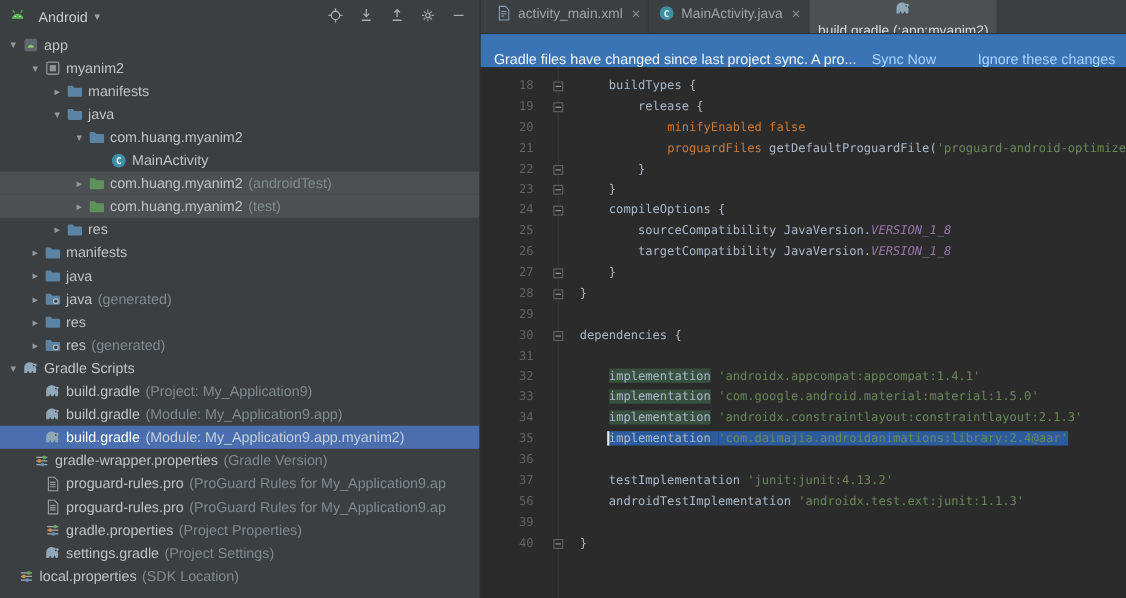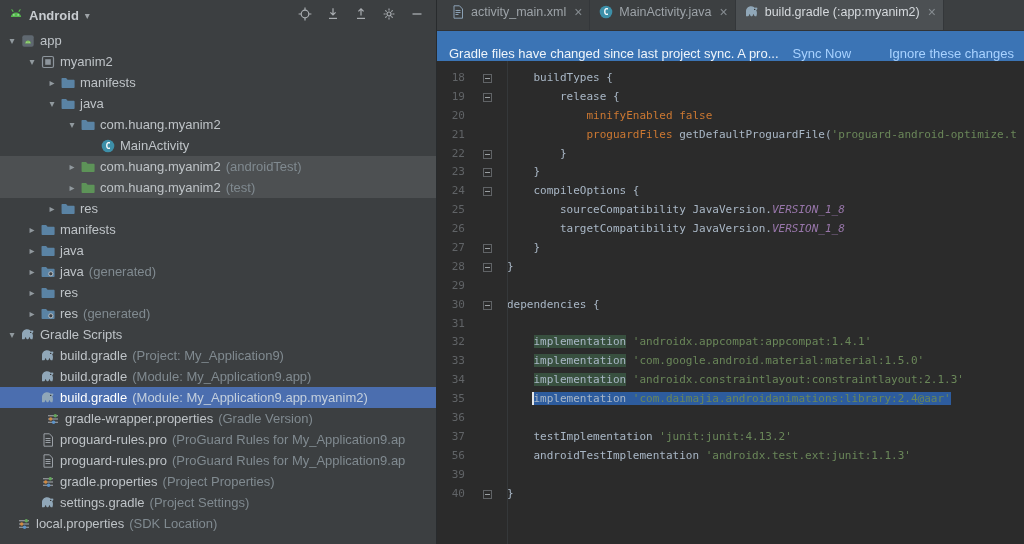--- a/index.html
+++ b/index.html
@@ -15,21 +15,21 @@
   
   .project-panel {
     width:437px; flex:none; background:#3c3f41; color:#bbbbbb;
     display:flex; flex-direction:column; border-right:1px solid #282b2d;
     overflow:hidden;
   }
   .panel-header {
     height:30px; flex:none; display:flex; align-items:center;
     padding:0 8px 0 8px; gap:5px; font-size:13px; color:#c8ccd0;
   }
-  .panel-header .title { margin-left:0;font-weight:bold; }
+  .panel-header .title { margin-left:6px; }
   .panel-header .dd-caret { color:#9ea3a7; font-size:10px; margin-left:1px; }
   .panel-header .spacer { flex:1; }
   .tool-btn {
     width:22px; height:22px; display:flex; align-items:center; justify-content:center;
     border-radius:3px;
   }
   .tree { flex:1; font-size:13px; overflow:hidden; }
   .tree-row {
     height:21px; display:flex; align-items:center; white-space:nowrap; overflow:hidden;
   }
@@ -47,38 +47,38 @@
 
   .tab-bar {
     height:31px; flex:none; background:#3c3f41; display:flex; align-items:stretch;
     border-bottom:1px solid #313335; padding-left:5px; overflow:hidden;
   }
   .tab {
     display:flex; align-items:center; gap:5px; padding:0 7px 6px 8px;
     font-size:12.5px; color:#9da3a8; border-right:1px solid #34373a;
   }
   .tab .icon { width:16px; height:16px; display:inline-flex; }
-  .tab.active { background:#4c5053; color:#d6dade; }
+  .tab.active { background:#4c5053; color:#d6dade;flex-direction:column; }
   .tab .close { color:#868c91; font-size:14px; margin-left:3px; line-height:1; }
 
   .banner {
     height:30px; flex:none; background:#3b74b5; display:flex; align-items:flex-end;
     padding:0 10px 0 12px; font-size:13px; color:#eef4fa; overflow:hidden; white-space:nowrap;
   }
   .banner .msg { margin-right:14px; }
   .banner .link { color:#a8d2ff; cursor:pointer; }
   .banner .spacer { flex:1; }
 
   .code-area {
     flex:1; position:relative; overflow:hidden;
     font-family:"DejaVu Sans Mono","Liberation Mono",monospace;
     font-size:11px; line-height:18.9px; color:#a9b7c6; padding-top:8px;
   }
   .gutter-line { position:absolute; left:70px; top:0; bottom:0; width:1px; background:#35383a; }
-  .code-line { display:flex; height:18.9px; white-space:pre; }
+  .code-line { display:flex; height:18.9px; white-space:pre;padding-left:20px; }
   .lnum { width:28px; flex:none; text-align:right; color:#606366; font-size:11px; }
   .foldcol { width:42px; flex:none; position:relative; }
   .fold-box {
     position:absolute; left:18px; top:5px; width:9px; height:9px;
     border:1px solid #606366; background:#2b2b2b;
   }
   .fold-box::after {
     content:""; position:absolute; left:1px; right:1px; top:3px; height:1px; background:#9ba0a3;
   }
   .ltext { white-space:pre; }
@@ -313,21 +313,21 @@
           <span class="chev"></span>
           <span class="icon">
             <svg viewBox="0 0 16 16" width="16" height="16" xmlns="http://www.w3.org/2000/svg">
               <path fill="#90a7b8" d="M13.6 4.1c-.7-.7-1.8-.8-2.6-.2l-.8-.6C9.3 2.6 8.2 2.3 7 2.3 4.2 2.3 2 4.5 2 7.3v4.9h2.1c.3 0 .6-.2.7-.5l.4-1.1c.1-.4.6-.4.8 0l.4 1.1c.1.3.4.5.7.5h.9c.3 0 .6-.2.7-.5l.4-1.1c.1-.4.6-.4.8 0l.4 1.1c.1.3.4.5.7.5h1.4c.6-1.5 1-4.1-.2-6l1-1c.3-.4.3-.9-.2-1.1z"></path>
               <circle cx="10.7" cy="5.4" r=".7" fill="#2b2b2b"></circle>
             </svg>
           </span>
           <span class="lbl">build.gradle</span>
           <span class="sfx">(Module: My_Application9.app.myanim2)</span>
         </div>
-        <div class="tree-row" style="padding-left: 29px;">
+        <div class="tree-row" style="padding-left: 14px;">
           <span class="chev"></span>
           <span class="icon">
             <svg viewBox="0 0 16 16" width="16" height="16" xmlns="http://www.w3.org/2000/svg">
               <g stroke="#a6abb0" stroke-width="1.1">
                 <path d="M3 4.7h10M3 8h10M3 11.3h10"></path>
               </g>
               <circle cx="10.3" cy="4.7" r="1.7" fill="#64a65c"></circle>
               <circle cx="5.7" cy="8" r="1.7" fill="#cf8a43"></circle>
               <circle cx="8.6" cy="11.3" r="1.7" fill="#5d93c8"></circle>
             </svg>

